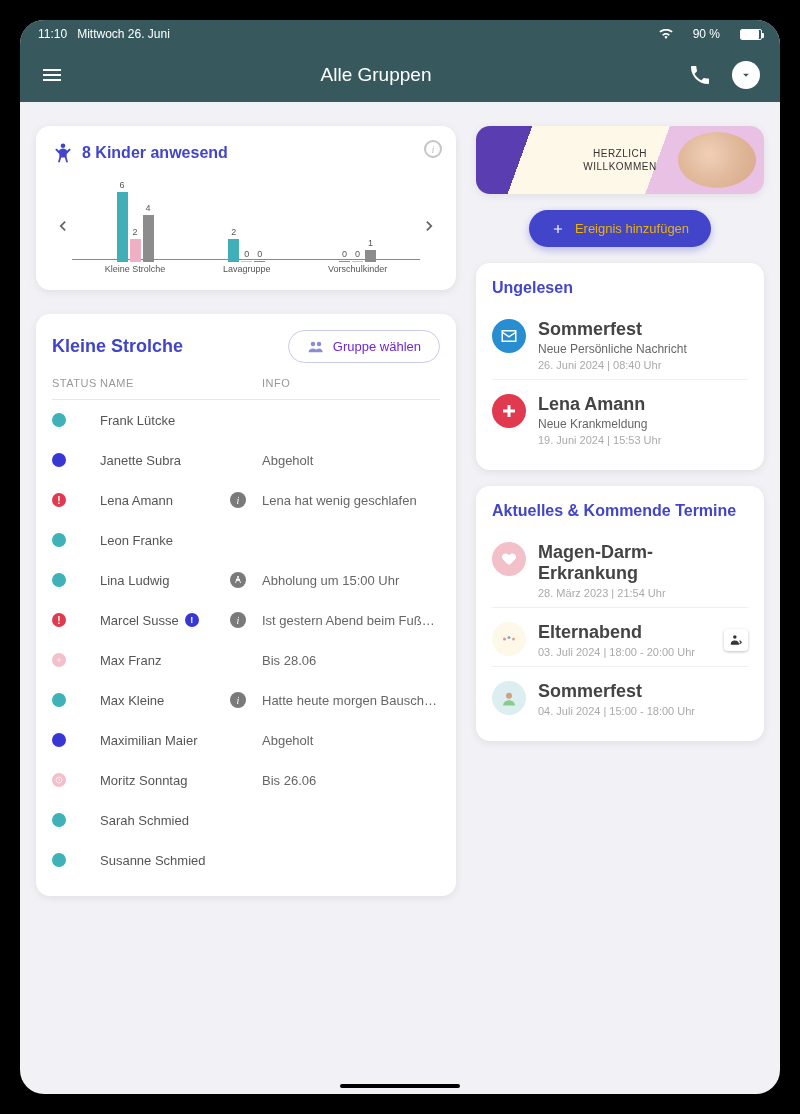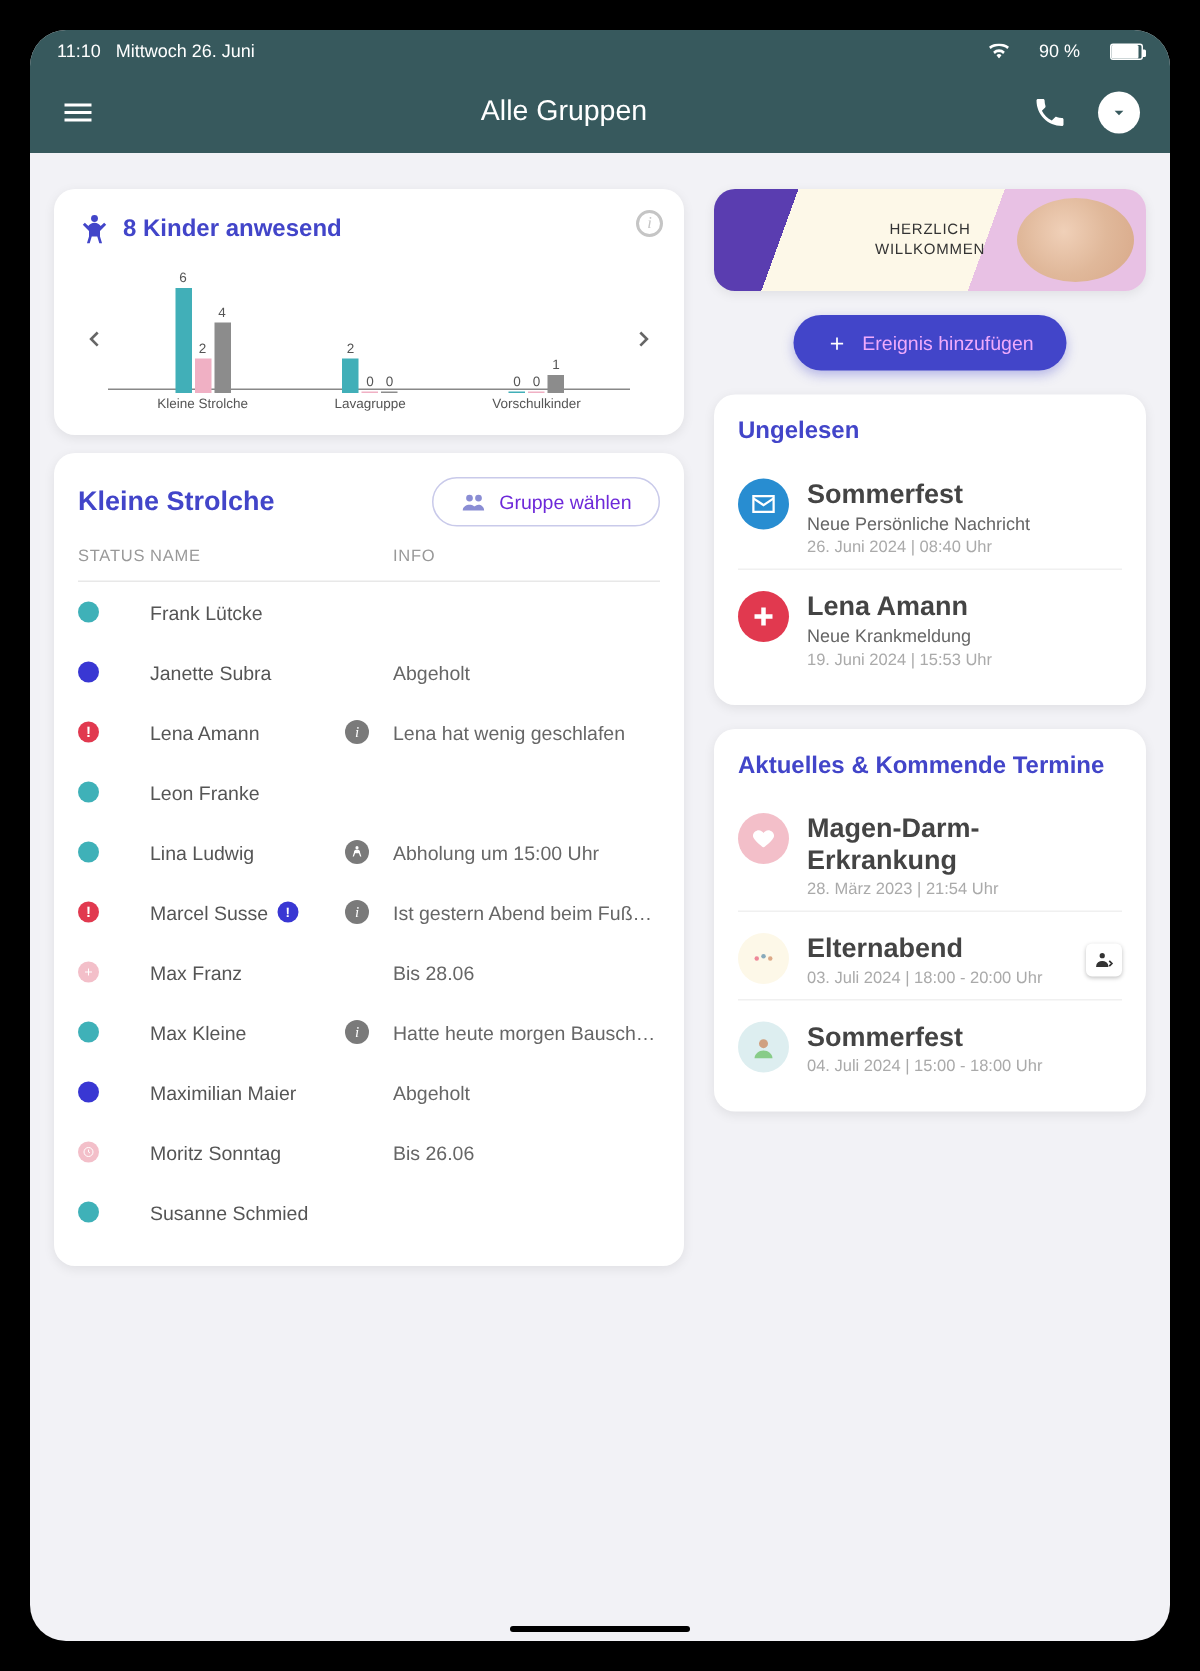--- a/index.html
+++ b/index.html
@@ -16,21 +16,21 @@
 .battery .fill { height: 100%; width: 90%; background: #fff; border-radius: 1px; }
 
 .appbar { height: 54px; background: #37595d; color: #fff; display: flex; align-items: center; justify-content: space-between; padding: 0 20px; }
 .menu-icon, .phone-icon { width: 24px; height: 24px; fill: #fff; cursor: pointer; }
 .appbar .title { font-size: 19px; font-weight: 400; }
 .avatar-btn { width: 28px; height: 28px; border-radius: 50%; background: #fff; display: flex; align-items: center; justify-content: center; cursor: pointer; }
 .avatar-btn svg { width: 14px; height: 14px; fill: #37595d; }
 .appbar .right { display: flex; align-items: center; gap: 20px; }
 
 .content { padding: 24px 16px; display: flex; gap: 20px; align-items: flex-start; }
-.col-left { flex: 0 0 420px; display: flex; flex-direction: column; gap: 12px; }
+.col-left { flex: 0 0 420px; display: flex; flex-direction: column; gap: 24px; }
 .col-right { flex: 1; display: flex; flex-direction: column; gap: 16px; }
 
 .card { background: #fff; border-radius: 14px; box-shadow: 0 2px 8px rgba(0,0,0,.08); padding: 16px; }
 
 .attendance-card { position: relative; }
 .attendance-head { display: flex; align-items: center; gap: 8px; color: #4245c9; font-weight: 600; font-size: 16px; }
 .person-icon { width: 22px; height: 22px; fill: #4245c9; }
 .info-circle { position: absolute; top: 14px; right: 14px; width: 18px; height: 18px; border: 2px solid #c5c5c5; border-radius: 50%; display: flex; align-items: center; justify-content: center; color: #c5c5c5; font-size: 11px; font-style: italic; font-family: Georgia, serif; cursor: pointer; }
 .chart-wrap { display: flex; align-items: center; margin-top: 14px; }
 .chev { width: 20px; height: 20px; cursor: pointer; fill: #666; flex: 0 0 auto; }
@@ -63,21 +63,21 @@
 .badge-access { width: 16px; height: 16px; border-radius: 50%; background: #7a7a7a; display: flex; align-items: center; justify-content: center; }
 .badge-access svg { width: 10px; height: 10px; fill: #fff; }
 .badge-blue { width: 14px; height: 14px; border-radius: 50%; background: #3937d3; color: #fff; display: flex; align-items: center; justify-content: center; font-size: 9px; font-weight: bold; }
 .row .info { color: #666; white-space: nowrap; overflow: hidden; text-overflow: ellipsis; }
 
 .banner { height: 68px; border-radius: 14px; overflow: hidden; background: linear-gradient(110deg,#5a3db0 0%,#5a3db0 18%,#fdf8e8 18%,#fdf8e8 62%,#e8c1e4 62%,#e8c1e4 100%); position: relative; display: flex; align-items: center; justify-content: center; box-shadow: 0 2px 8px rgba(0,0,0,.08); }
 .banner .txt { font-size: 10px; letter-spacing: .5px; color: #333; text-align: center; line-height: 1.3; }
 .banner .face { position: absolute; right: 8px; top: 6px; bottom: 6px; width: 78px; border-radius: 50%; background: radial-gradient(circle at 40% 40%,#f0d0b8 0%,#e0b89a 50%,#d8a888 100%); }
 
 .add-event-wrap { display: flex; justify-content: center; }
-.add-event { background: #4245c9; color: #f0abfc; border: none; border-radius: 22px; padding: 11px 22px; font-size: 13px; display: flex; align-items: center; gap: 10px; cursor: pointer; box-shadow: 0 3px 8px rgba(66,69,201,.35); }
+.add-event { background: #4245c9; color: #eab308; border: none; border-radius: 22px; padding: 11px 22px; font-size: 13px; display: flex; align-items: center; gap: 10px; cursor: pointer; box-shadow: 0 3px 8px rgba(66,69,201,.35); }
 .add-event svg { width: 14px; height: 14px; fill: #fff; }
 
 .section-card h3 { color: #4245c9; font-size: 16px; font-weight: 600; margin-bottom: 14px; }
 .item { display: flex; gap: 12px; padding: 8px 0; align-items: flex-start; }
 .item + .item { border-top: 1px solid #f0f0f0; padding-top: 14px; }
 .iicon { width: 34px; height: 34px; border-radius: 50%; display: flex; align-items: center; justify-content: center; flex: 0 0 auto; }
 .iicon svg { width: 18px; height: 18px; fill: #fff; }
 .iicon.mail { background: #288dd1; }
 .iicon.cross { background: #e1394f; }
 .iicon.heart { background: #f3bfc9; }
@@ -337,20 +337,30 @@
                   <span>Moritz Sonntag</span>
                 </div>
                 <div></div>
                 <div class="info">Bis 26.06</div>
               </div>
               <div class="row">
                 <div>
                   <div class="status-dot teal"></div>
                 </div>
                 <div class="name">
+                  <span>Sarah Schmied</span>
+                </div>
+                <div></div>
+                <div class="info"></div>
+              </div>
+              <div class="row">
+                <div>
+                  <div class="status-dot teal"></div>
+                </div>
+                <div class="name">
                   <span>Susanne Schmied</span>
                 </div>
                 <div></div>
                 <div class="info"></div>
               </div>
             </div>
 </div>
 
 </div>
 <div class="col-right">

